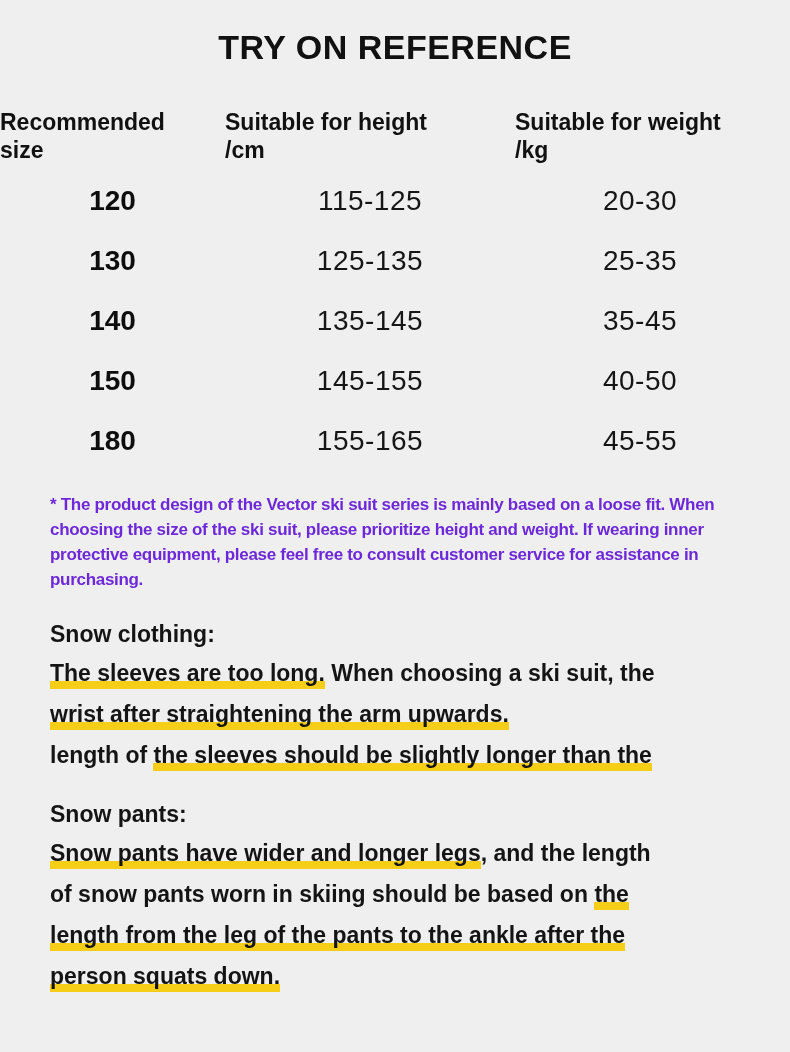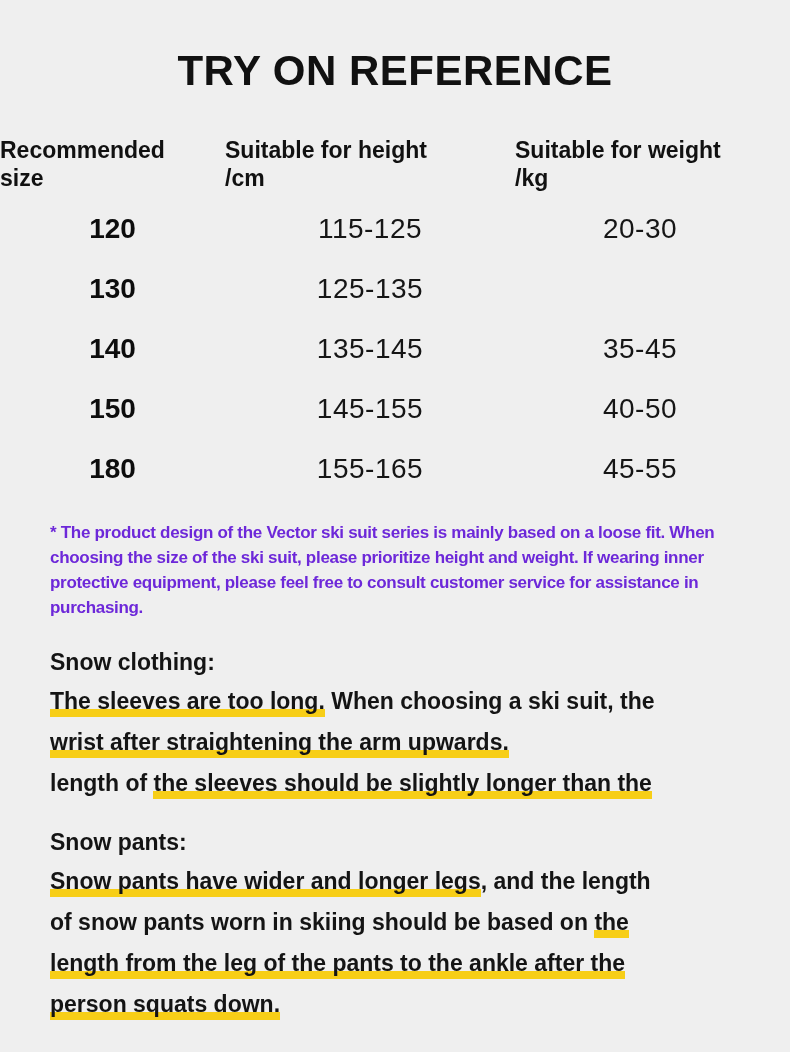--- a/index.html
+++ b/index.html
@@ -5,23 +5,23 @@
   html, body { margin: 0; padding: 0; }
   body {
     width: 790px; height: 1052px;
     background: #EFEFEF;
     color: #141414;
     font-family: "Liberation Sans", sans-serif;
     overflow: hidden;
   }
   .title {
     margin: 0;
-    padding-top: 47px;
+    padding-top: 28px;
     text-align: center;
-    font-size: 42px;
+    font-size: 34px;
     font-weight: 800;
     color: #111111;
     letter-spacing: 0.5px;
   }
   .size-table { margin-top: 41px; }
   .thead, .trow {
     display: grid;
     grid-template-columns: 225px 290px 250px;
   }
   .th {
@@ -95,20 +95,21 @@
     </div>
 
     <div class="trow first">
       <div class="td size">120</div>
       <div class="td range">115-125</div>
       <div class="td range">20-30</div>
     </div>
     <div class="trow">
       <div class="td size">130</div>
       <div class="td range">125-135</div>
+      <div class="td range">25-35</div>
     </div>
     <div class="trow">
       <div class="td size">140</div>
       <div class="td range">135-145</div>
       <div class="td range">35-45</div>
     </div>
     <div class="trow">
       <div class="td size">150</div>
       <div class="td range">145-155</div>
       <div class="td range">40-50</div>

